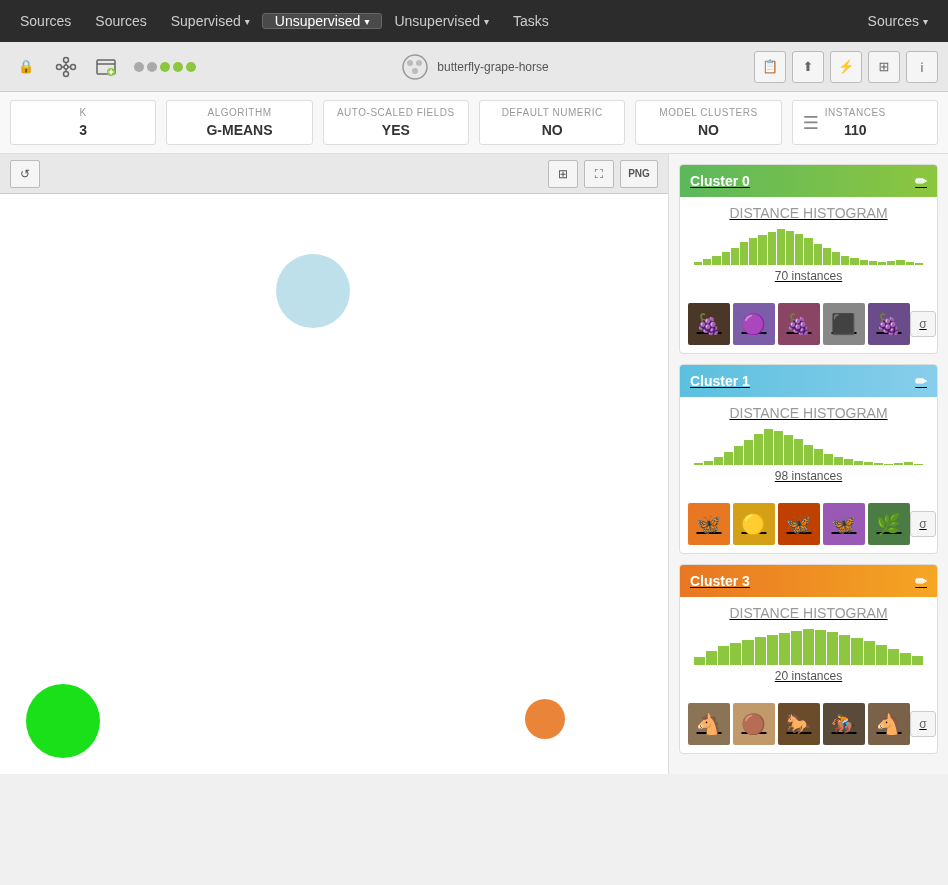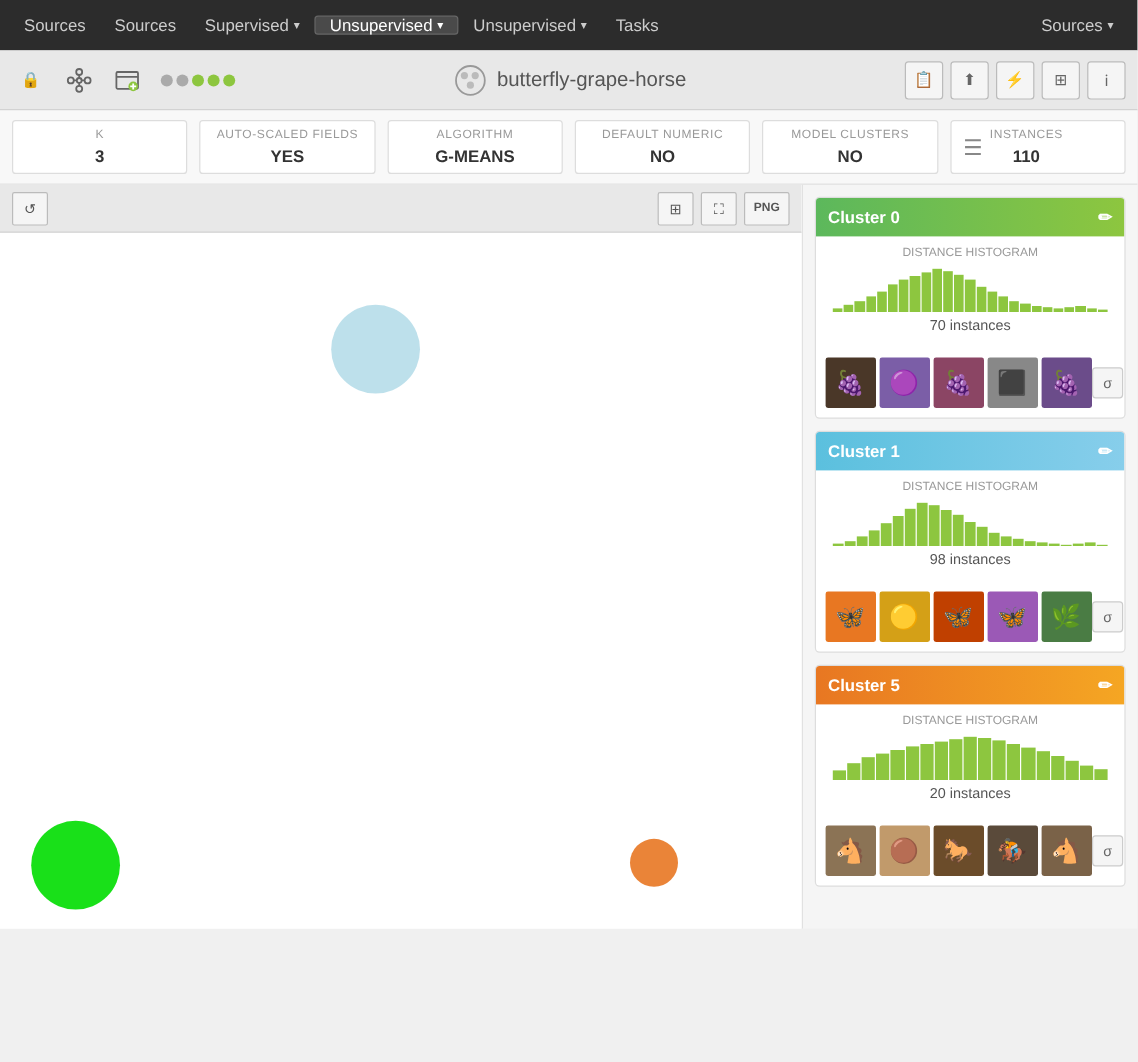--- a/index.html
+++ b/index.html
@@ -47,21 +47,21 @@
       height: 32px;
       display: flex;
       align-items: center;
       justify-content: center;
       cursor: pointer;
       border-radius: 3px;
     }
     .toolbar-title {
       flex: 1;
       text-align: center;
-      font-size: 17px;
+      font-size: 12px;
       color: #555;
       display: flex;
       align-items: center;
       justify-content: center;
       gap: 8px;
     }
     .toolbar-actions {
       display: flex;
       gap: 6px;
       align-items: center;
@@ -155,37 +155,38 @@
       flex-direction: column;
       gap: 10px;
     }
 
     
     .cluster-card {
       background: #fff;
       border: 1px solid #ddd;
       border-radius: 4px;
       overflow: hidden;
+      text-decoration: underline;
     }
     .cluster-header {
       display: flex;
       align-items: center;
       justify-content: space-between;
       padding: 8px 10px;
       font-weight: bold;
       font-size: 14px;
       color: #fff;
     }
     .cluster-header .edit-icon {
       cursor: pointer;
       font-size: 14px;
     }
     .cluster-body { padding: 8px 10px; }
     .dist-label {
-      font-size: 10px;
+      font-size: 14px;
       color: #999;
       text-transform: uppercase;
       text-align: center;
       margin-bottom: 4px;
     }
     .histogram {
       display: flex;
       align-items: flex-end;
       height: 40px;
       gap: 1px;
@@ -299,26 +300,26 @@
     <div class="toolbar-btn">ℹ</div>
   </div>
 </div>
 
 <div class="params-row">
   <div class="param-box">
     <div class="label">K</div>
     <div class="value">3</div>
   </div>
   <div class="param-box">
+    <div class="label">ALGORITHM</div>
+    <div class="value">G-MEANS</div>
+  </div>
+  <div class="param-box">
     <div class="label">AUTO-SCALED FIELDS</div>
     <div class="value">YES</div>
-  </div>
-  <div class="param-box">
-    <div class="label">ALGORITHM</div>
-    <div class="value">G-MEANS</div>
   </div>
   <div class="param-box">
     <div class="label">DEFAULT NUMERIC</div>
     <div class="value">NO</div>
   </div>
   <div class="param-box">
     <div class="label">MODEL CLUSTERS</div>
     <div class="value">NO</div>
   </div>
   <div class="param-box instances">
@@ -450,21 +451,21 @@
         </div>
         <div style="display:flex;gap:4px;align-items:center;">
           <div class="sigma-btn">σ</div>
 
         </div>
       </div>
     </div>
 
     <div class="cluster-card">
       <div class="cluster-header" style="background:linear-gradient(to right, #e87722, #f5a623);">
-        <span>Cluster 5</span>
+        <span>Cluster 3</span>
         <span class="edit-icon">✏</span>
       </div>
       <div class="cluster-body">
         <div class="dist-label">DISTANCE HISTOGRAM</div>
         <div class="histogram" id="hist2">
             <div class="hist-bar" style="height: 8px; background: rgb(141, 198, 63);"></div>
             <div class="hist-bar" style="height: 14px; background: rgb(141, 198, 63);"></div>
             <div class="hist-bar" style="height: 19px; background: rgb(141, 198, 63);"></div>
             <div class="hist-bar" style="height: 22px; background: rgb(141, 198, 63);"></div>
             <div class="hist-bar" style="height: 25px; background: rgb(141, 198, 63);"></div>

